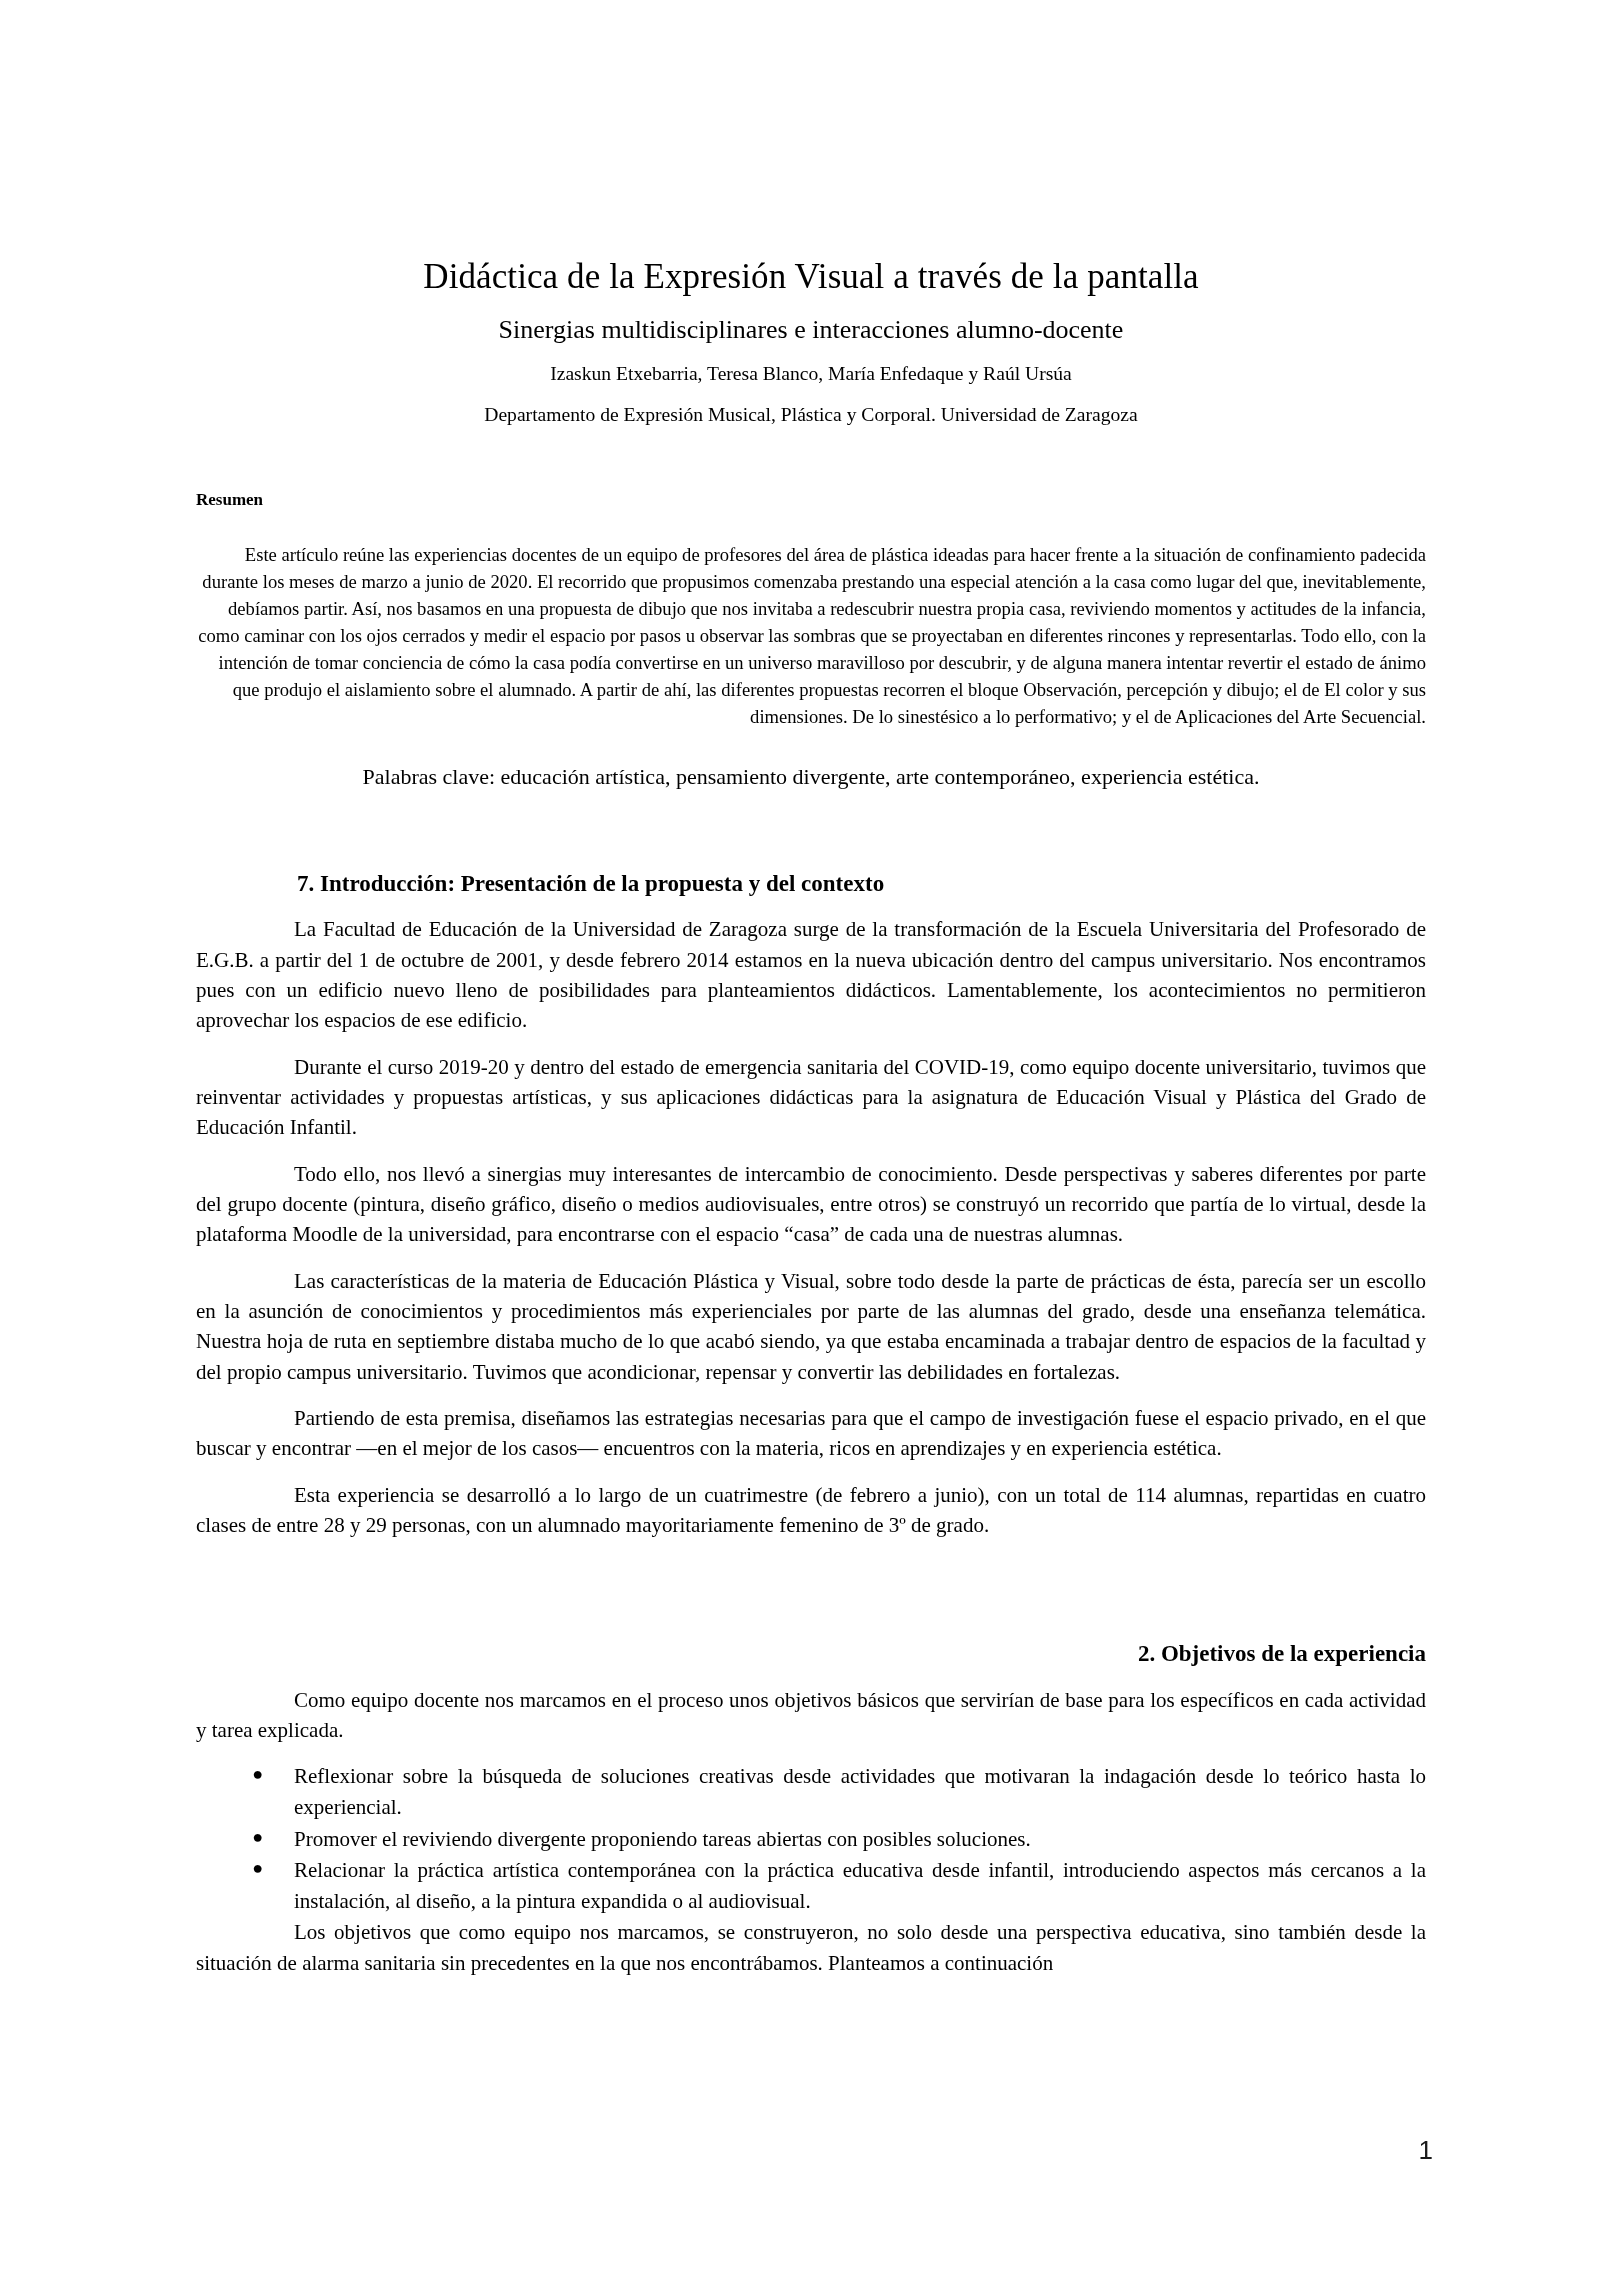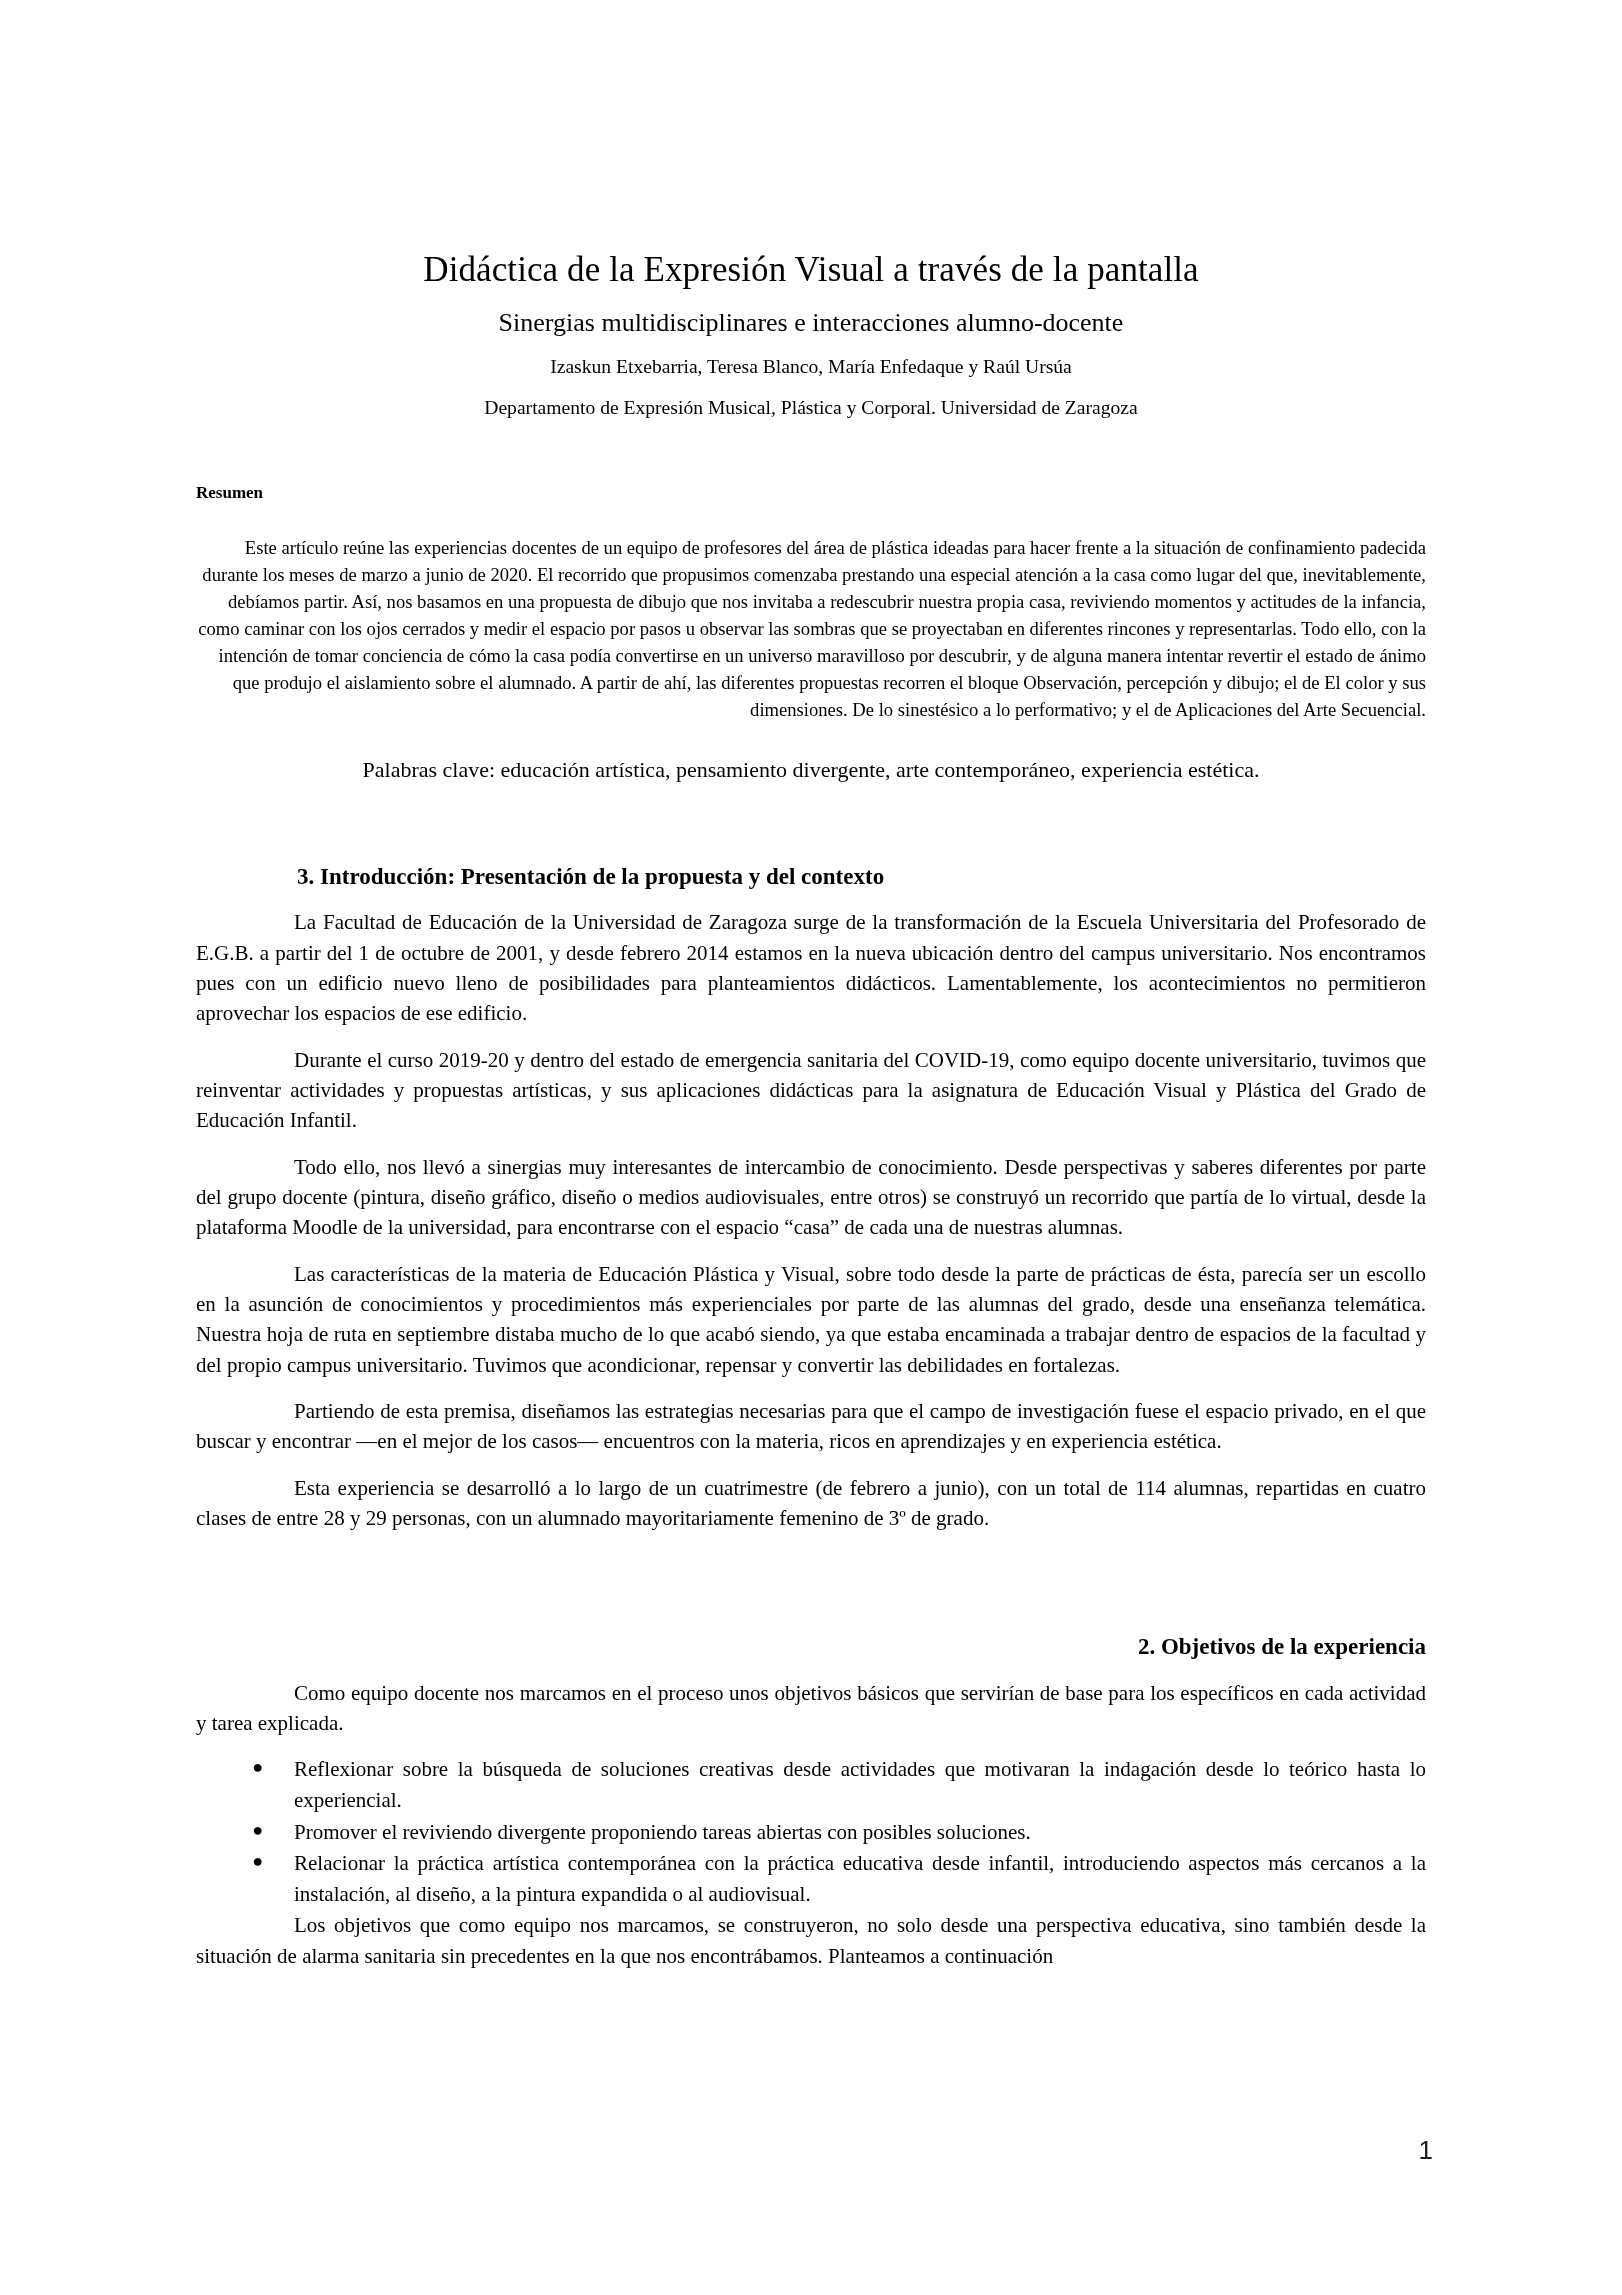--- a/index.html
+++ b/index.html
@@ -16,21 +16,21 @@
     box-sizing: border-box;
     font-family: "Liberation Serif", "DejaVu Serif", serif;
     color: #000000;
     overflow: hidden;
   }
 
   
   .content {
     position: absolute;
     left: 196px;
-    top: 0;
+    top: 7px;
     width: 1230px;
   }
 
   
   .title-block {
     padding-top: 249px;
     text-align: center;
   }
   .doc-title {
     font-size: 35px;
@@ -152,21 +152,21 @@
       <div class="doc-affiliation">Departamento de Expresión Musical, Plástica y Corporal. Universidad de Zaragoza</div>
     </div>
 
     <div class="abstract-section">
       <div class="abstract-heading">Resumen</div>
       <p class="abstract-body">Este artículo reúne las experiencias docentes de un equipo de profesores del área de plástica ideadas para hacer frente a la situación de confinamiento padecida durante los meses de marzo a junio de 2020. El recorrido que propusimos comenzaba prestando una especial atención a la casa como lugar del que, inevitablemente, debíamos partir. Así, nos basamos en una propuesta de dibujo que nos invitaba a redescubrir nuestra propia casa, reviviendo momentos y actitudes de la infancia, como caminar con los ojos cerrados y medir el espacio por pasos u observar las sombras que se proyectaban en diferentes rincones y representarlas. Todo ello, con la intención de tomar conciencia de cómo la casa podía convertirse en un universo maravilloso por descubrir, y de alguna manera intentar revertir el estado de ánimo que produjo el aislamiento sobre el alumnado. A partir de ahí, las diferentes propuestas recorren el bloque Observación, percepción y dibujo; el de El color y sus dimensiones. De lo sinestésico a lo performativo; y el de Aplicaciones del Arte Secuencial.</p>
       <p class="keywords">Palabras clave: educación artística, pensamiento divergente, arte contemporáneo, experiencia estética.</p>
     </div>
 
     <div class="section">
-      <h3 class="section-heading h1-gap">3. Introducción: Presentación de la propuesta y del contexto</h3>
+      <h3 class="section-heading h1-gap">7. Introducción: Presentación de la propuesta y del contexto</h3>
       <p class="body-par">La Facultad de Educación de la Universidad de Zaragoza surge de la transformación de la Escuela Universitaria del Profesorado de E.G.B. a partir del 1 de octubre de 2001, y desde febrero 2014 estamos en la nueva ubicación dentro del campus universitario. Nos encontramos pues con un edificio nuevo lleno de posibilidades para planteamientos didácticos. Lamentablemente, los acontecimientos no permitieron aprovechar los espacios de ese edificio.</p>
       <p class="body-par">Durante el curso 2019-20 y dentro del estado de emergencia sanitaria del COVID-19, como equipo docente universitario, tuvimos que reinventar actividades y propuestas artísticas, y sus aplicaciones didácticas para la asignatura de Educación Visual y Plástica del Grado de Educación Infantil.</p>
       <p class="body-par">Todo ello, nos llevó a sinergias muy interesantes de intercambio de conocimiento. Desde perspectivas y saberes diferentes por parte del grupo docente (pintura, diseño gráfico, diseño o medios audiovisuales, entre otros) se construyó un recorrido que partía de lo virtual, desde la plataforma Moodle de la universidad, para encontrarse con el espacio “casa” de cada una de nuestras alumnas.</p>
       <p class="body-par">Las características de la materia de Educación Plástica y Visual, sobre todo desde la parte de prácticas de ésta, parecía ser un escollo en la asunción de conocimientos y procedimientos más experienciales por parte de las alumnas del grado, desde una enseñanza telemática. Nuestra hoja de ruta en septiembre distaba mucho de lo que acabó siendo, ya que estaba encaminada a trabajar dentro de espacios de la facultad y del propio campus universitario. Tuvimos que acondicionar, repensar y convertir las debilidades en fortalezas.</p>
       <p class="body-par">Partiendo de esta premisa, diseñamos las estrategias necesarias para que el campo de investigación fuese el espacio privado, en el que buscar y encontrar —en el mejor de los casos— encuentros con la materia, ricos en aprendizajes y en experiencia estética.</p>
       <p class="body-par">Esta experiencia se desarrolló a lo largo de un cuatrimestre (de febrero a junio), con un total de 114 alumnas, repartidas en cuatro clases de entre 28 y 29 personas, con un alumnado mayoritariamente femenino de 3º de grado.</p>
     </div>
 
     <div class="section">
       <h3 class="section-heading h2-gap">2. Objetivos de la experiencia</h3>

